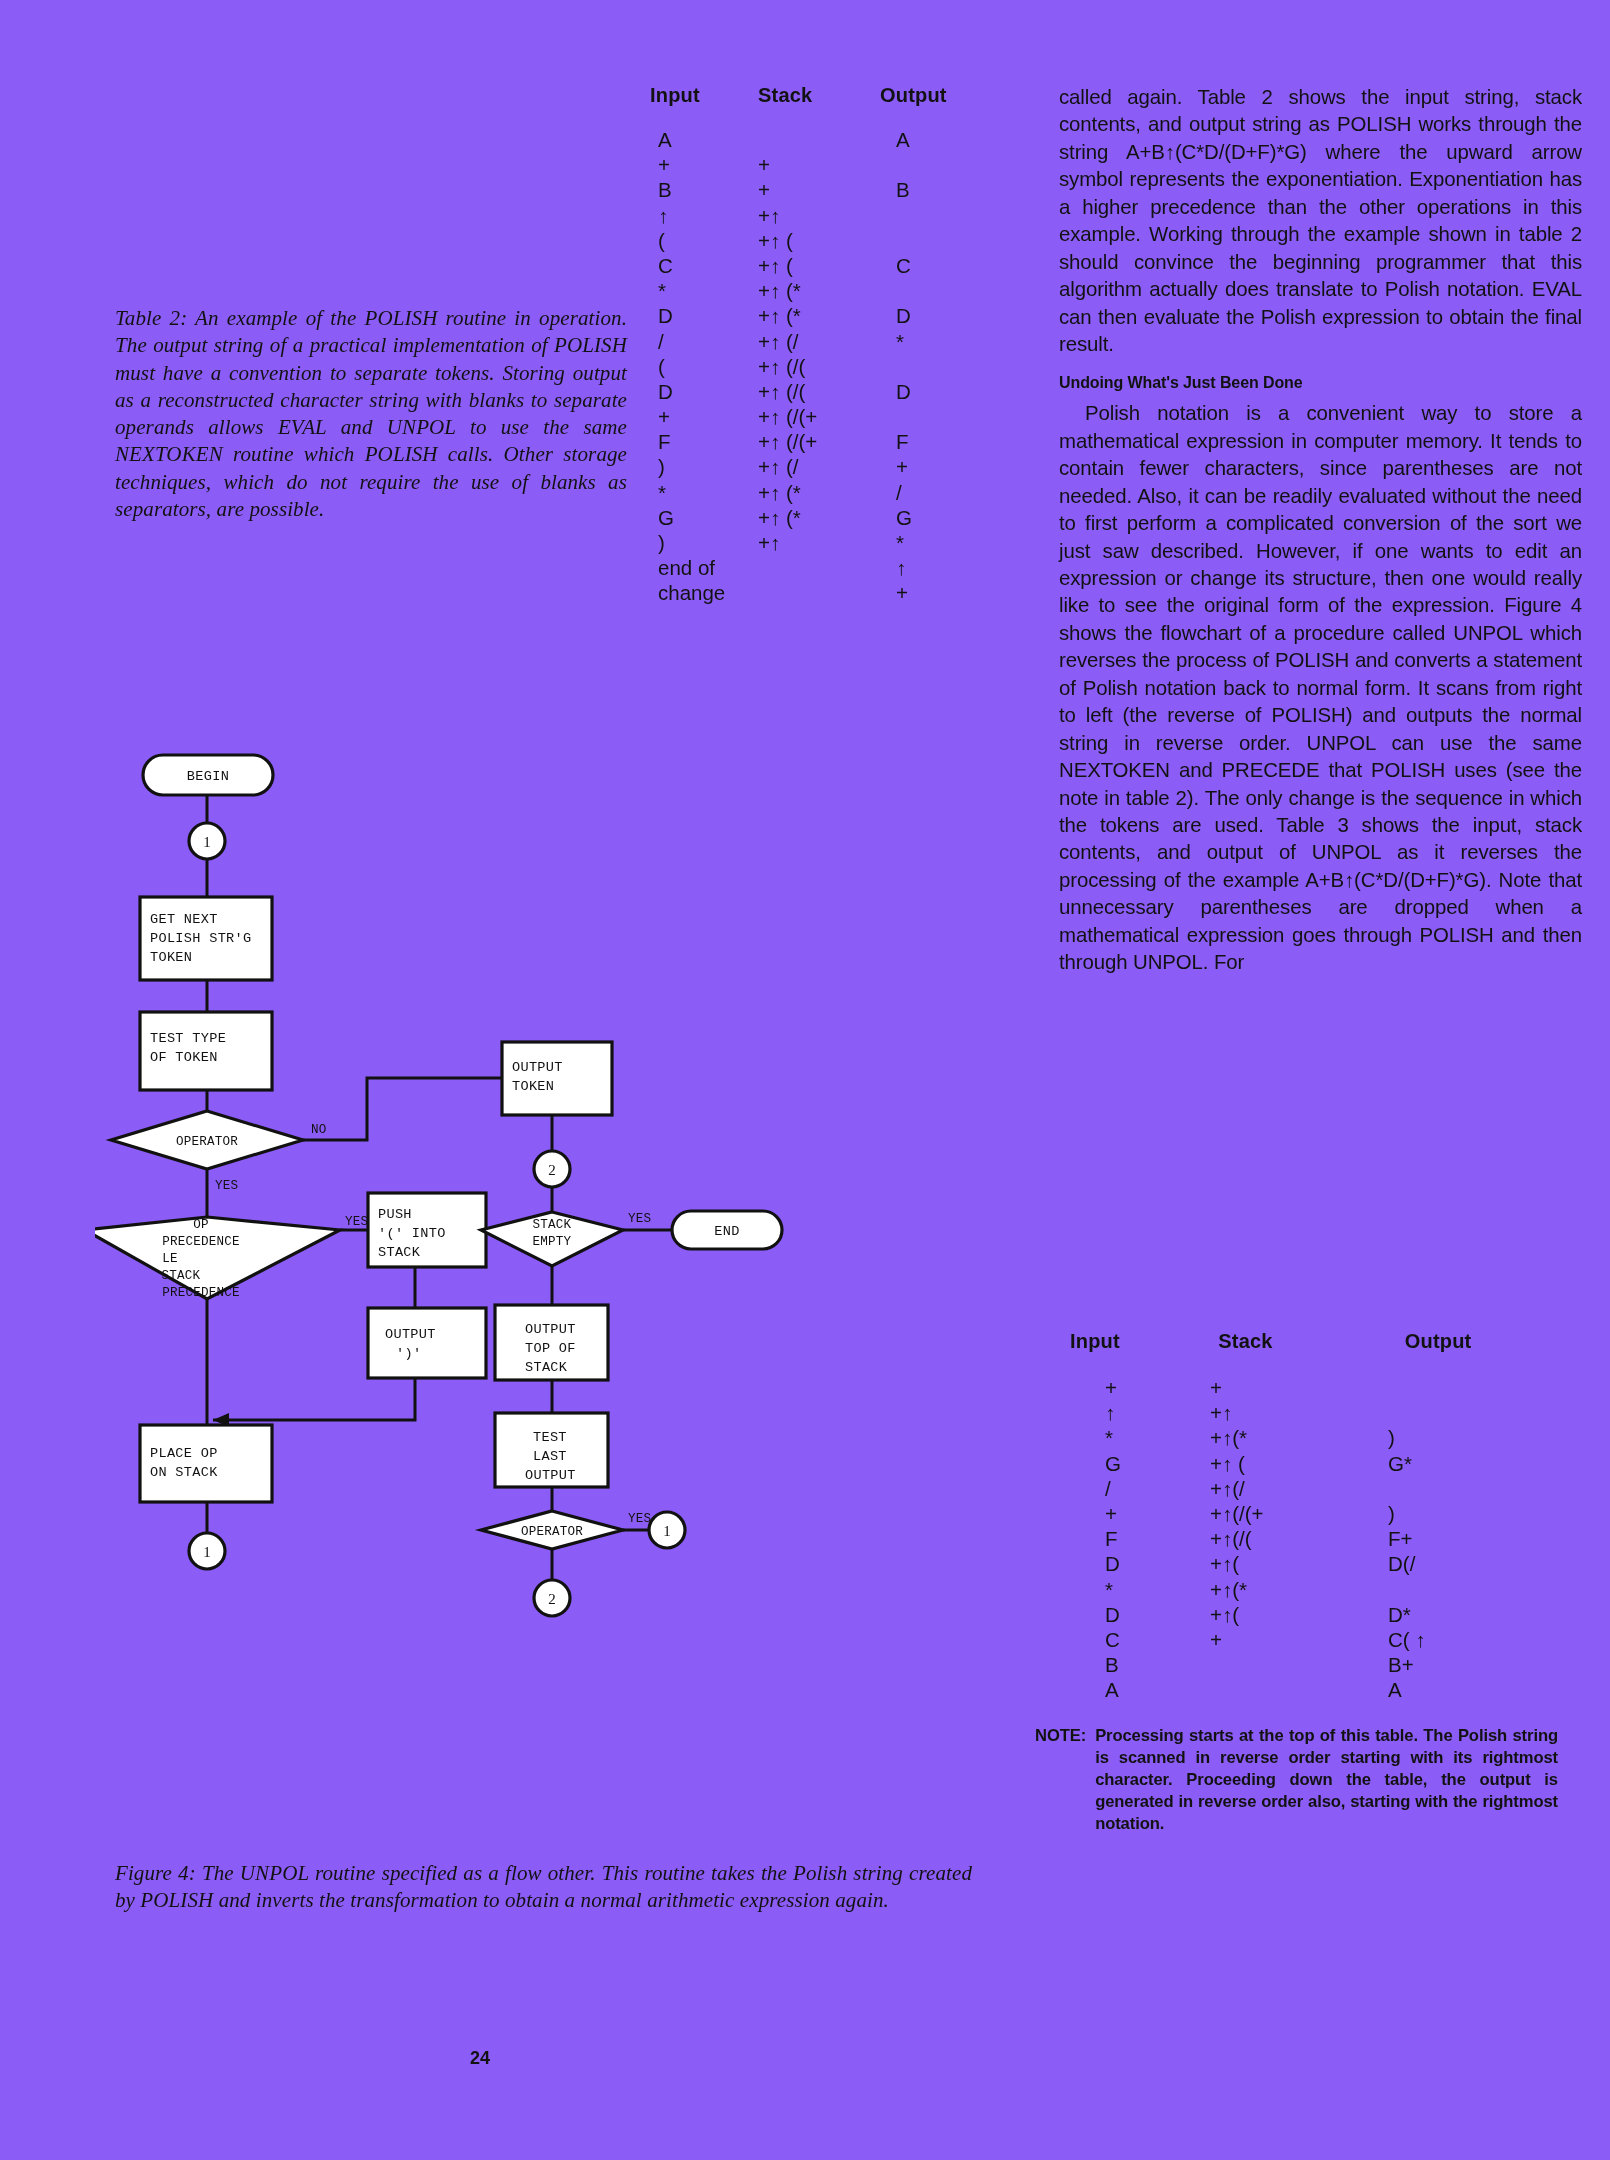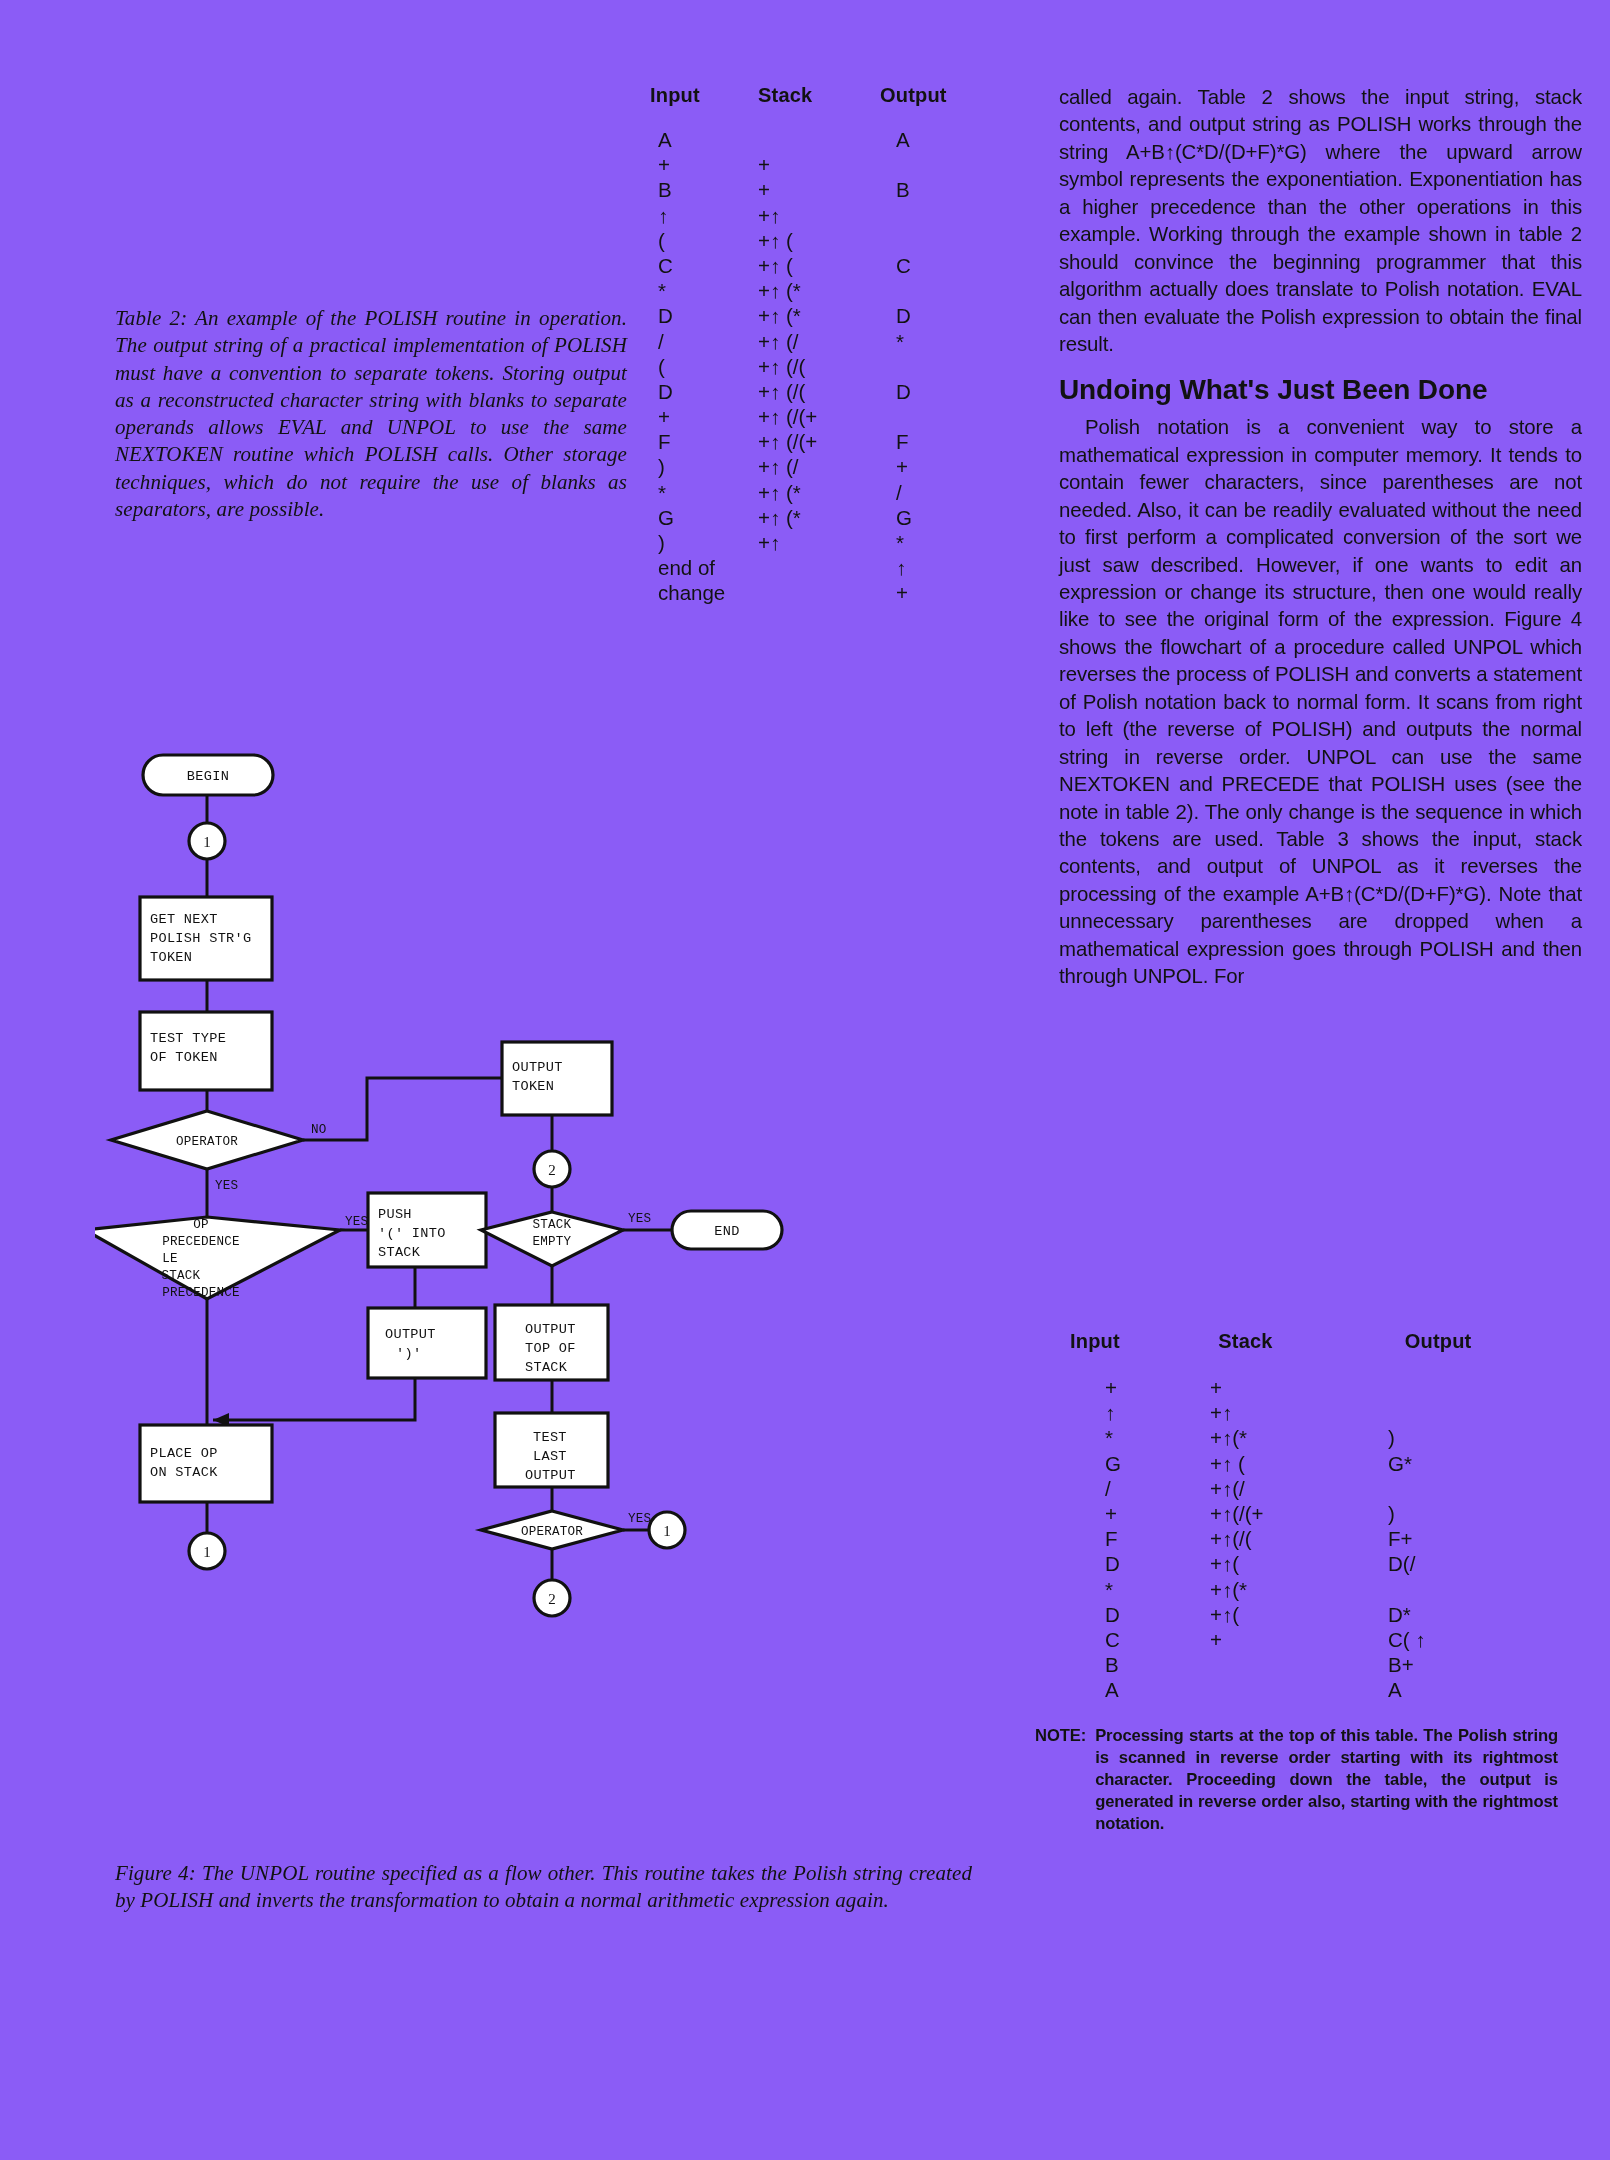--- a/index.html
+++ b/index.html
@@ -79,21 +79,21 @@
     position: absolute;
     left: 1035px;
     top: 84px;
     width: 523px;
     margin-left: 24px;
   }
   #right-col p { margin: 0; }
   .para-indent { text-indent: 26px; }
   h2.sub {
     font-family: "Liberation Sans", sans-serif;
-    font-size: 28px;
+    font-size: 16px;
     font-weight: bold;
     margin: 16px 0 8px 0;
     letter-spacing: -0.1px;
   }
 
   
   #table3 {
     position: absolute;
     left: 1035px;
     top: 1330px;
@@ -500,14 +500,15 @@
       <text class="fc-num" x="572" y="801" text-anchor="middle">1</text>
 
       <circle class="fc-shape" cx="457" cy="863" r="18"></circle>
       <text class="fc-num" x="457" y="869" text-anchor="middle">2</text>
 
     </svg>
   </div>
 
   <div id="fig4-caption" class="serif-it">Figure 4: The UNPOL routine specified as a flow other. This routine takes the Polish string created by POLISH and inverts the transformation to obtain a normal arithmetic expression again.</div>
 
+  <div id="page-number">24</div>
 
 </div>
 
 </body></html>

